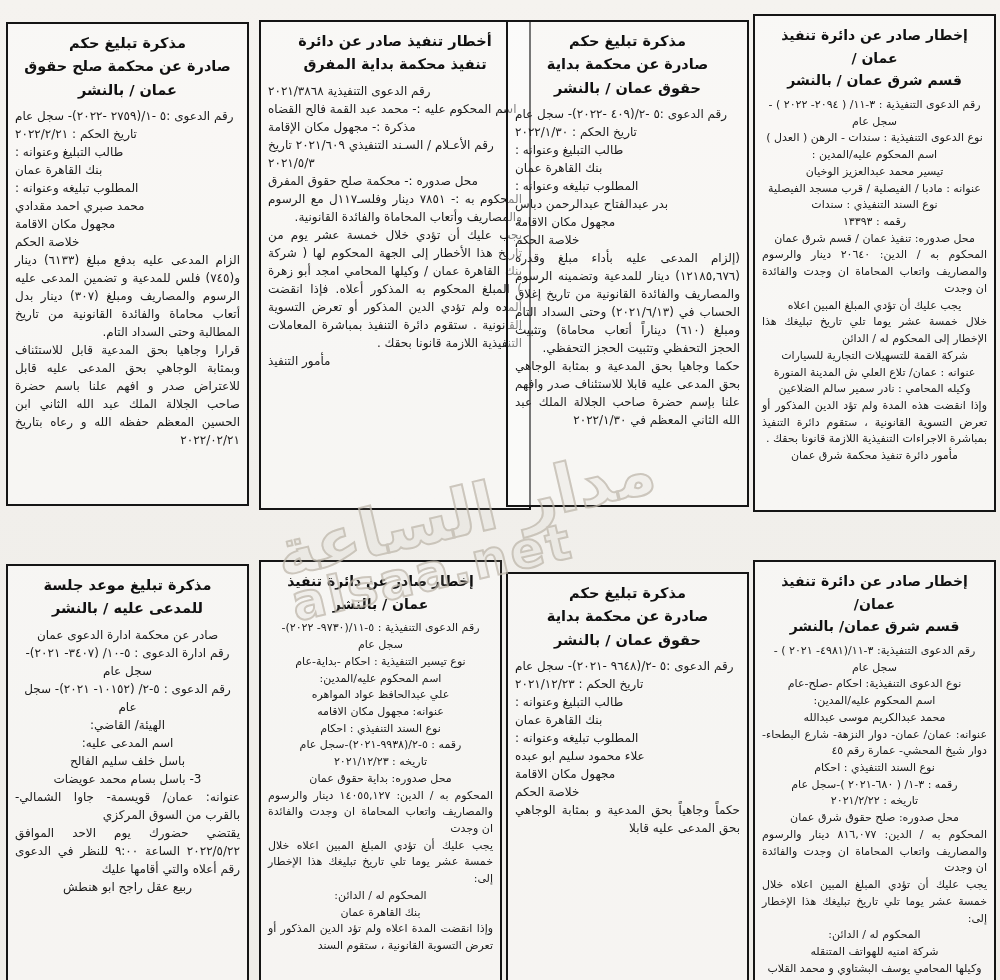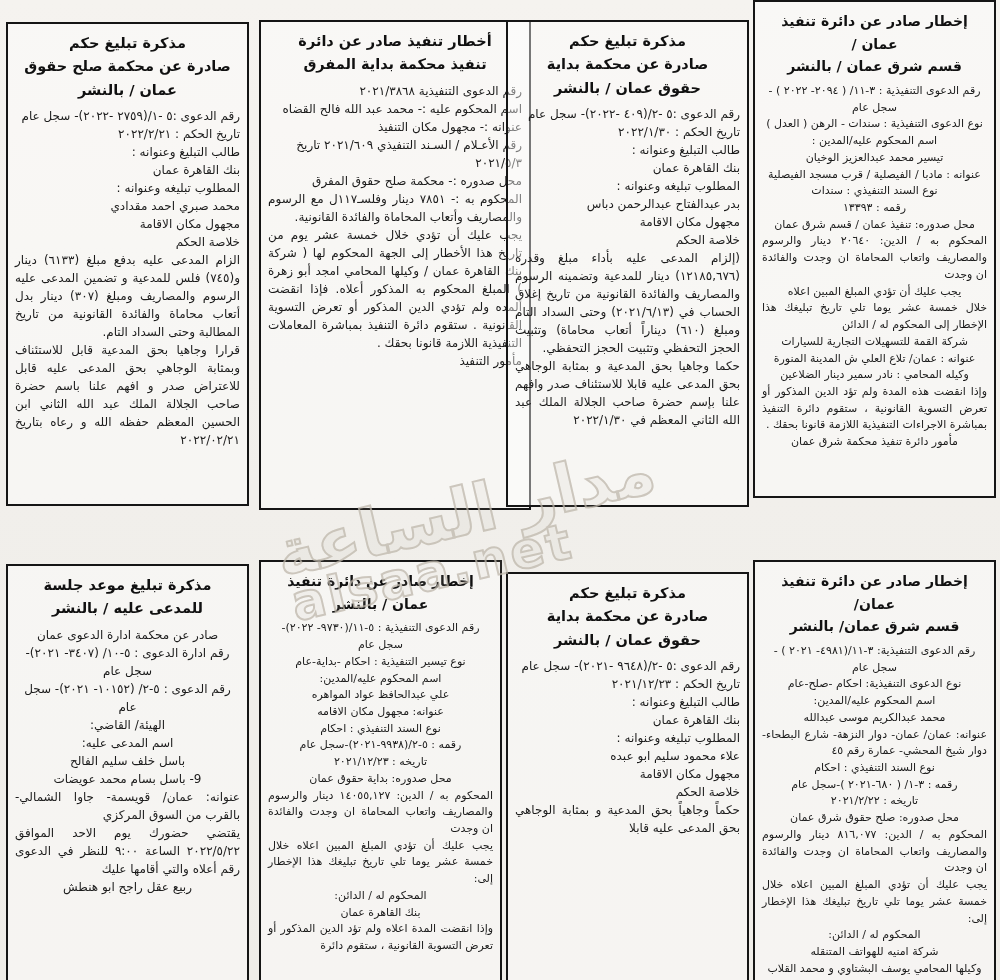--- a/index.html
+++ b/index.html
@@ -20,28 +20,28 @@
     overflow:hidden;
   }
   .title{ text-align:center;font-weight:bold;color:#111;
     line-height:1.62;margin-bottom:5px;}
   .memo .title{font-size:14.5px;}
   .exec .title{font-size:14px;}
   .tl{white-space:normal;}
   .bl{line-height:1.5;}
   .memo .bl{font-size:12px;}
   .exec .bl{font-size:11px;line-height:1.52;}
-  .c .bl{text-align:right;}
+  .c .bl{text-align:left;}
   .r .bl{text-align:center;}
   .bl.just{text-align:justify;}
   
   .n0{left:6px;  top:22px; width:243px;height:484px;}
   .n1{left:259px;top:20px; width:272px;height:490px;}
   .n2{left:506px;top:20px; width:243px;height:487px;}
-  .n3{left:753px;top:0; width:243px;height:498px;}
+  .n3{left:753px;top:14px; width:243px;height:498px;}
   .n4{left:6px;  top:564px;width:243px;height:450px;}
   .n5{left:259px;top:560px;width:243px;height:460px;}
   .n6{left:506px;top:572px;width:243px;height:450px;}
   .n7{left:753px;top:560px;width:243px;height:460px;}
   
   .watermark{
     position:absolute;left:268px;top:518px;
     transform:rotate(-13deg);transform-origin:left top;
     pointer-events:none;z-index:6;opacity:.75;
     direction:rtl;text-align:right;
@@ -83,22 +83,22 @@
       </div>
   </article>
 
   <article class="notice memo c n1">
     <header class="title">
         <div class="tl">أخطار تنفيذ صادر عن دائرة</div>
         <div class="tl">تنفيذ محكمة بداية المفرق</div>
       </header>
     <div class="body">
         <div class="bl">رقم الدعوى التنفيذية  ٢٠٢١/٣٨٦٨</div>
-        <div class="bl">اسم المحكوم عليه :- محمد عبد الله فالح القضاه</div>
-        <div class="bl">عنوانه :- مجهول مكان التنفيذ</div>
+        <div class="bl">اسم المحكوم عليه :- محمد عبد القمة فالح القضاه</div>
+        <div class="bl">مذكرة :- مجهول مكان الإقامة</div>
         <div class="bl">رقم الأعـلام / السـند التنفيذي ٢٠٢١/٦٠٩ تاريخ ٢٠٢١/٥/٣</div>
         <div class="bl">محل صدوره :- محكمة صلح حقوق المفرق</div>
         <div class="bl just">المحكوم به :- ٧٨٥١ دينار وفلسـ١١٧ل مع الرسوم والمصاريف وأتعاب المحاماة والفائدة القانونية.</div>
         <div class="bl just">يجب عليك أن تؤدي خلال خمسة عشر يوم من تاريخ هذا الأخطار إلى الجهة المحكوم لها ( شركة بنك القاهرة عمان / وكيلها المحامي امجد أبو زهرة ) المبلغ المحكوم به المذكور أعلاه. فإذا انقضت ألمده ولم تؤدي الدين المذكور أو تعرض التسوية القانونية . ستقوم دائرة التنفيذ بمباشرة المعاملات التنفيذية اللازمة قانونا بحقك .</div>
         <div class="bl">مأمور التنفيذ</div>
       </div>
   </article>
 
   <article class="notice memo c n2">
     <header class="title">
@@ -132,39 +132,39 @@
         <div class="bl">تيسير محمد عبدالعزيز الوخيان</div>
         <div class="bl">عنوانه :  مادبا / الفيصلية / قرب مسجد الفيصلية</div>
         <div class="bl">نوع السند التنفيذي : سندات</div>
         <div class="bl">رقمه : ١٣٣٩٣</div>
         <div class="bl">محل صدوره: تنفيذ عمان / قسم شرق عمان</div>
         <div class="bl just">المحكوم به / الدين: ٢٠٦٤٠ دينار والرسوم والمصاريف واتعاب المحاماة ان وجدت والفائدة ان وجدت</div>
         <div class="bl">يجب عليك أن تؤدي المبلغ المبين اعلاه</div>
         <div class="bl just">خلال خمسة عشر يوما تلي تاريخ تبليغك هذا الإخطار إلى المحكوم له / الدائن</div>
         <div class="bl">شركة القمة للتسهيلات التجارية للسيارات</div>
         <div class="bl">عنوانه : عمان/ تلاع العلي ش المدينة المنورة</div>
-        <div class="bl">وكيله المحامي : نادر سمير دينار الضلاعين</div>
+        <div class="bl">وكيله المحامي : نادر سمير سالم الضلاعين</div>
         <div class="bl just">وإذا انقضت هذه المدة ولم تؤد الدين المذكور أو تعرض التسوية القانونية ، ستقوم دائرة التنفيذ بمباشرة الاجراءات  التنفيذية اللازمة قانونا بحقك .</div>
         <div class="bl">مأمور دائرة تنفيذ محكمة شرق عمان</div>
       </div>
   </article>
 
   <article class="notice memo r n4">
     <header class="title">
         <div class="tl">مذكرة تبليغ موعد جلسة</div>
         <div class="tl">للمدعى عليه  / بالنشر</div>
       </header>
     <div class="body">
         <div class="bl">صادر عن محكمة ادارة الدعوى عمان</div>
         <div class="bl">رقم ادارة الدعوى : ٥-١٠/ (٣٤٠٧- ٢٠٢١)- سجل عام</div>
         <div class="bl">رقم الدعوى : ٥-٢/ (١٠١٥٢- ٢٠٢١)- سجل عام</div>
         <div class="bl">الهيئة/ القاضي:</div>
         <div class="bl">اسم المدعى عليه:</div>
         <div class="bl">باسل خلف سليم الفالح</div>
-        <div class="bl">9- باسل بسام محمد عويضات</div>
+        <div class="bl">3- باسل بسام محمد عويضات</div>
         <div class="bl just">عنوانه: عمان/ قويسمة- جاوا الشمالي- بالقرب من السوق المركزي</div>
         <div class="bl just">يقتضي حضورك يوم الاحد الموافق ٢٠٢٢/٥/٢٢ الساعة ٩:٠٠ للنظر في الدعوى رقم أعلاه والتي أقامها عليك</div>
         <div class="bl">ربيع عقل راجح ابو هنطش</div>
       </div>
   </article>
 
   <article class="notice exec r n5">
     <header class="title">
         <div class="tl">إخطار صادر عن دائرة تنفيذ</div>
         <div class="tl">عمان  / بالنشر</div>
@@ -176,21 +176,21 @@
         <div class="bl">علي عبدالحافظ عواد المواهره</div>
         <div class="bl">عنوانه: مجهول مكان الاقامه</div>
         <div class="bl">نوع السند التنفيذي : احكام</div>
         <div class="bl">رقمه : ٥-٢/(٩٩٣٨-٢٠٢١)-سجل عام</div>
         <div class="bl">تاريخه : ٢٠٢١/١٢/٢٣</div>
         <div class="bl">محل صدوره: بداية حقوق عمان</div>
         <div class="bl just">المحكوم به / الدين: ١٤٠٥٥,١٢٧ دينار والرسوم والمصاريف واتعاب المحاماة ان وجدت والفائدة ان وجدت</div>
         <div class="bl just">يجب عليك أن تؤدي المبلغ المبين اعلاه خلال خمسة عشر يوما تلي تاريخ تبليغك هذا الإخطار إلى:</div>
         <div class="bl">المحكوم له / الدائن:</div>
         <div class="bl">بنك القاهرة عمان</div>
-        <div class="bl just">وإذا انقضت المدة اعلاه ولم تؤد الدين المذكور أو تعرض التسوية القانونية ، ستقوم دائرة</div>
+        <div class="bl just">وإذا انقضت المدة اعلاه ولم تؤد الدين المذكور أو تعرض التسوية القانونية ، ستقوم السند</div>
       </div>
   </article>
 
   <article class="notice memo c n6">
     <header class="title">
         <div class="tl">مذكرة تبليغ حكم</div>
         <div class="tl">صادرة عن محكمة بداية</div>
         <div class="tl">حقوق عمان /  بالنشر</div>
       </header>
     <div class="body">

